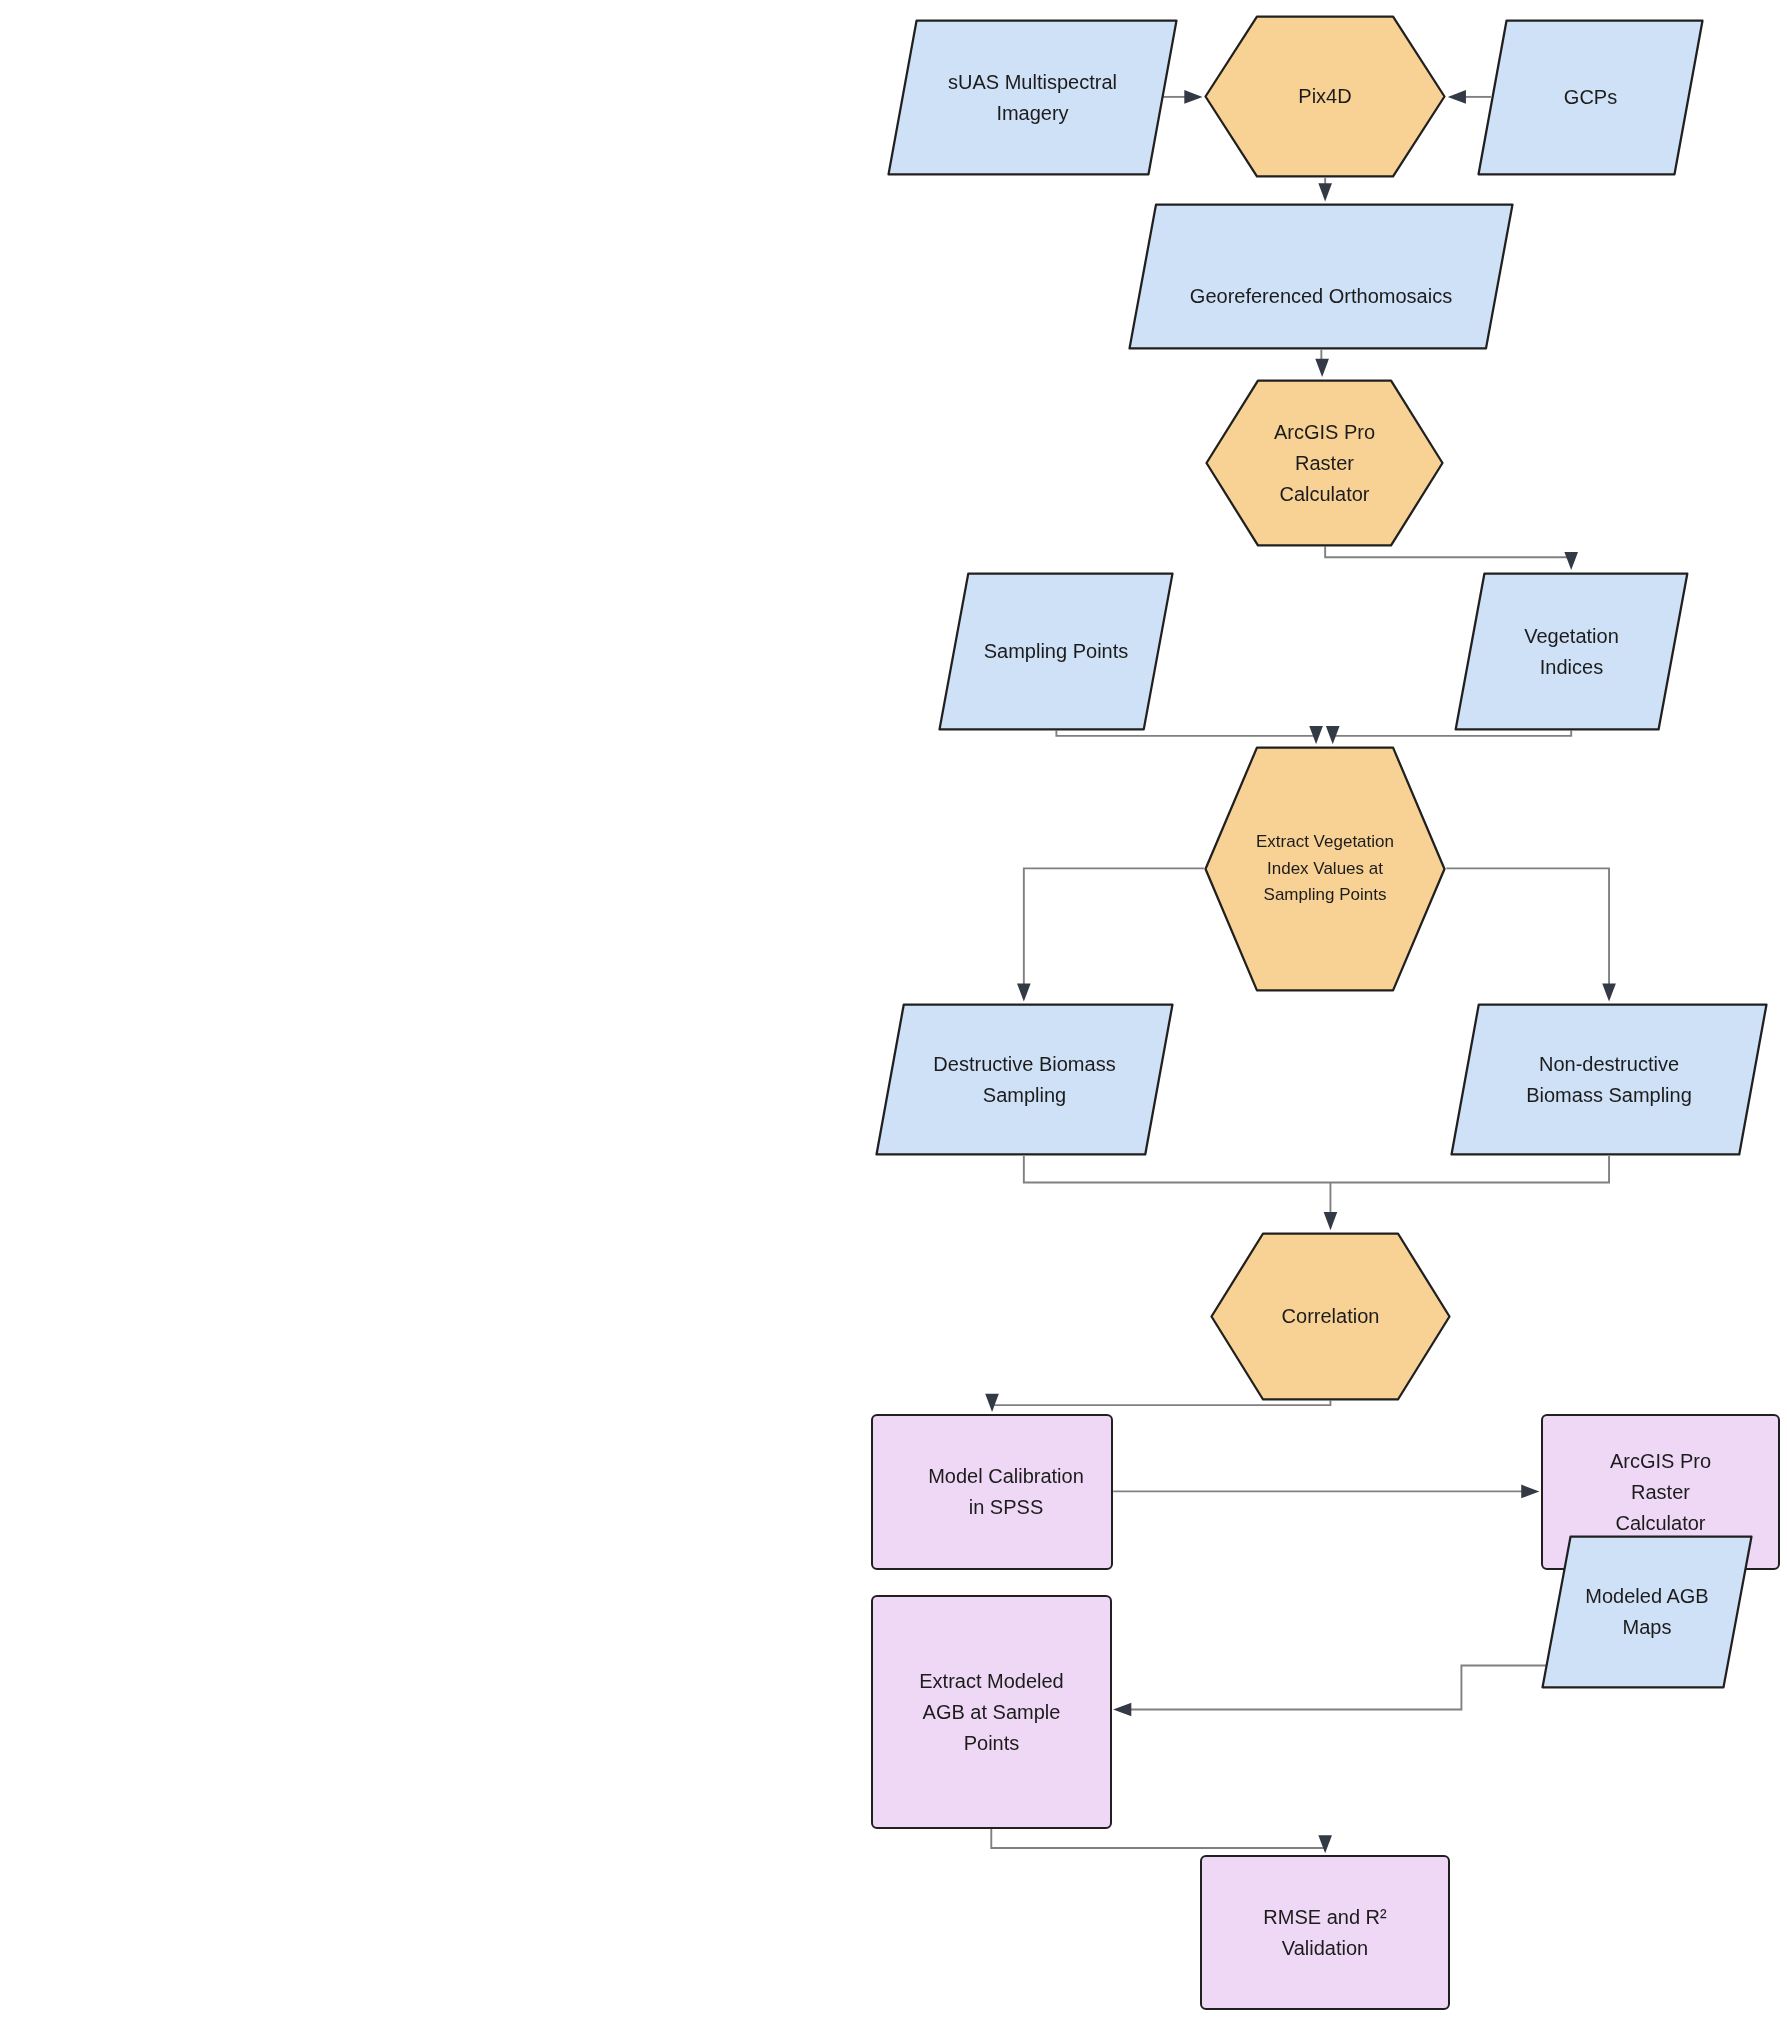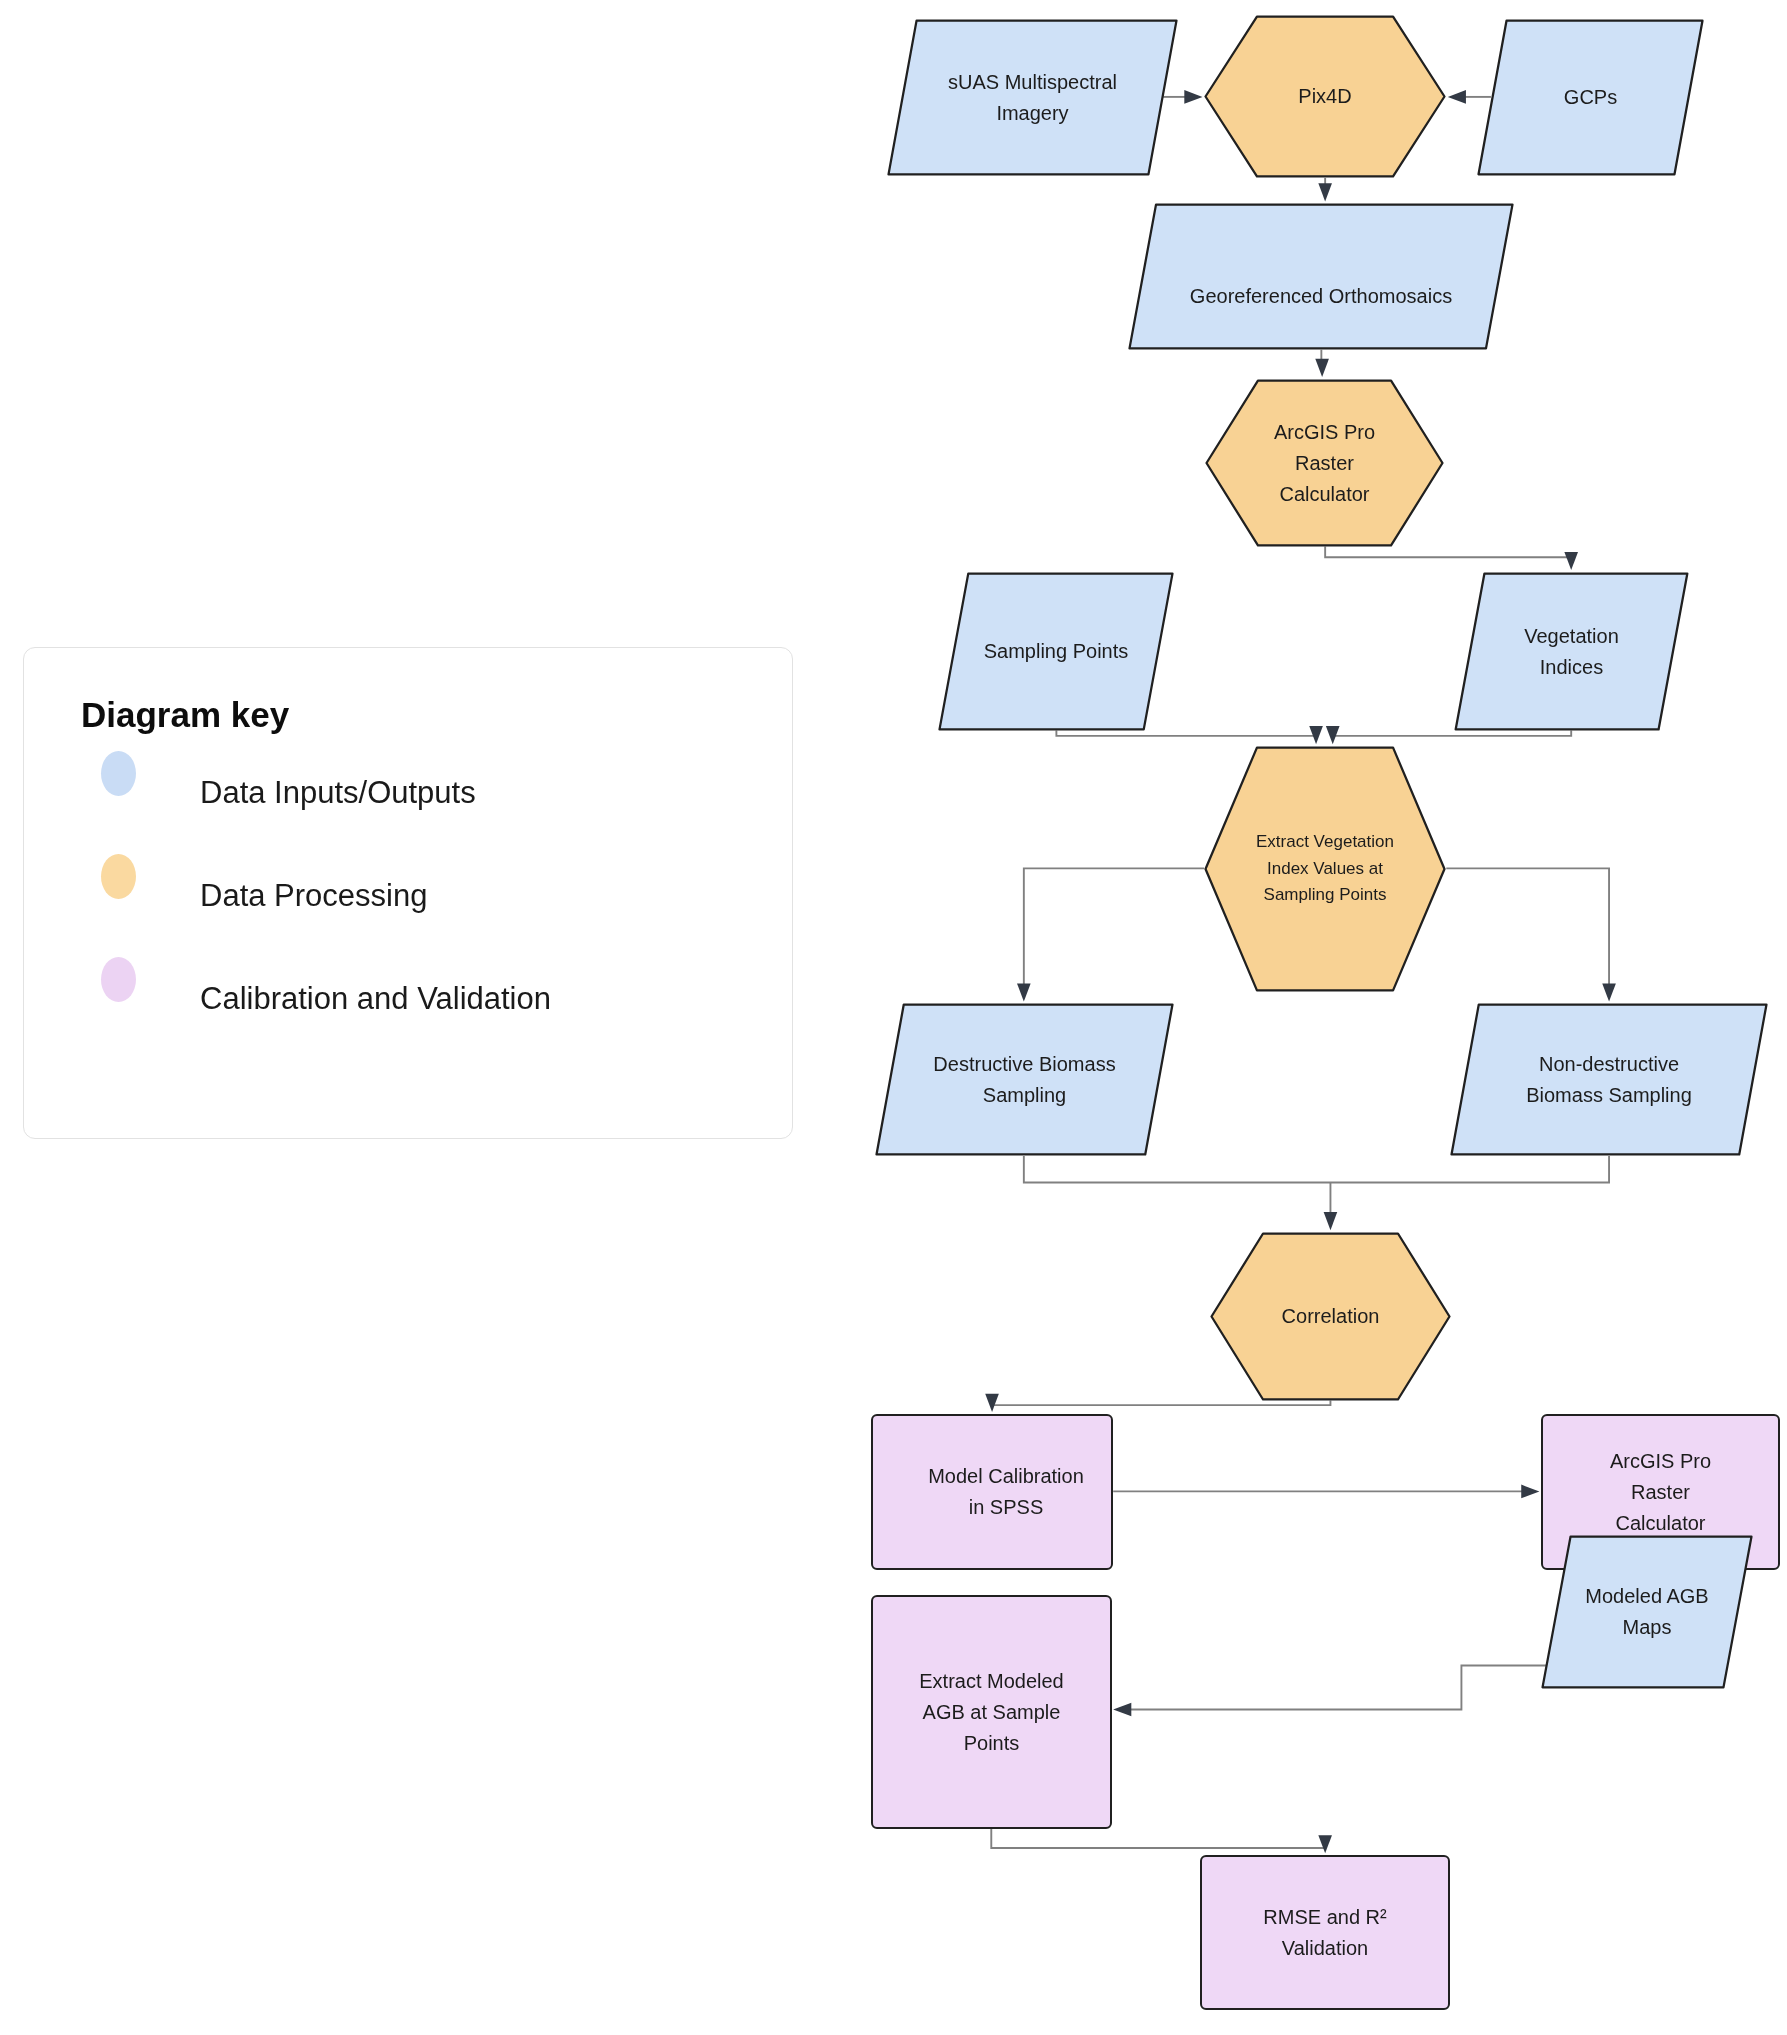--- a/index.html
+++ b/index.html
@@ -130,32 +130,20 @@
     <path d="M 2192 2073 V 2083"></path>
     <polygon points="2192,2105 2183,2081 2201,2081"></polygon>
 
     <path d="M 2054 2200 H 1930 V 2258 H 1492"></path>
     <polygon points="1470,2258 1494,2249 1494,2267"></polygon>
 
     <path d="M 1309 2416 V 2441 H 1750"></path>
     <polygon points="1750,2448 1741,2424 1759,2424"></polygon>
   </svg>
 
-  <div id="legend">
-    <div id="legend-title">Diagram key</div>
-
-    <span class="legend-swatch" style="top: 103px; background: rgb(201, 220, 245);"></span>
-    <div class="legend-label" style="top:127px;">Data Inputs/Outputs</div>
-
-    <span class="legend-swatch" style="top: 206px; background: rgb(250, 217, 160);"></span>
-    <div class="legend-label" style="top:230px;">Data Processing</div>
-
-    <span class="legend-swatch" style="top: 309px; background: rgb(236, 211, 243);"></span>
-    <div class="legend-label" style="top:333px;">Calibration and Validation</div>
-  </div>
 
   <div class="node" style="left:887px; top:19px; width:291px; height:157px;">
       <svg class="shape" viewBox="0 0 384 207">
         <polygon points="39,2 382,2 345,205 2,205" fill="#cfe1f7" stroke="#202020" stroke-width="3" stroke-linejoin="round"></polygon>
       </svg>
     <div class="node-label" style="padding:0 35px;">sUAS Multispectral Imagery</div>
   </div>
 
   <div class="node" style="left:1204px; top:15px; width:242px; height:163px;">
       <svg class="shape" viewBox="0 0 320 215">

